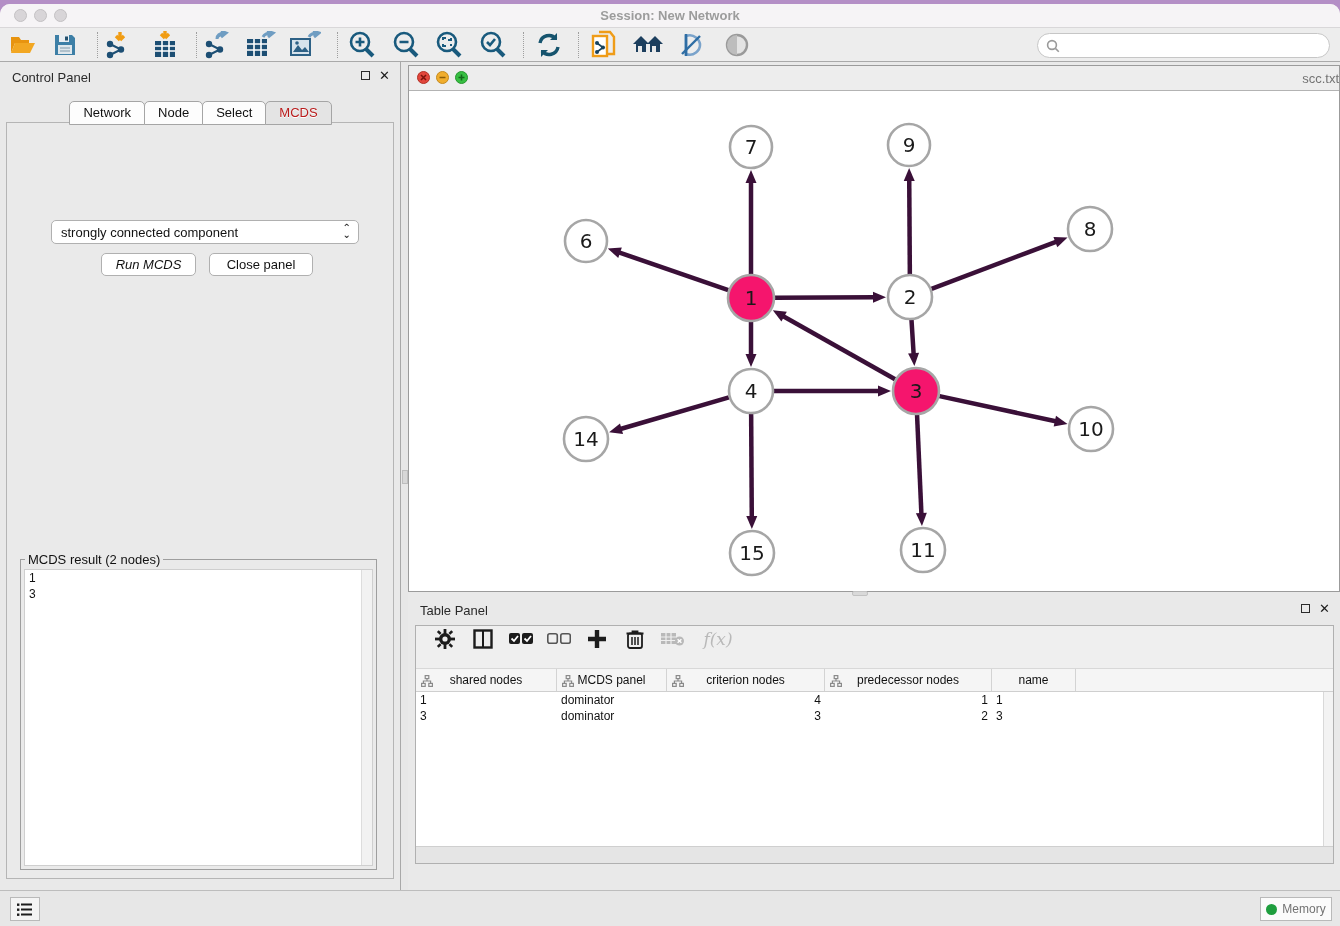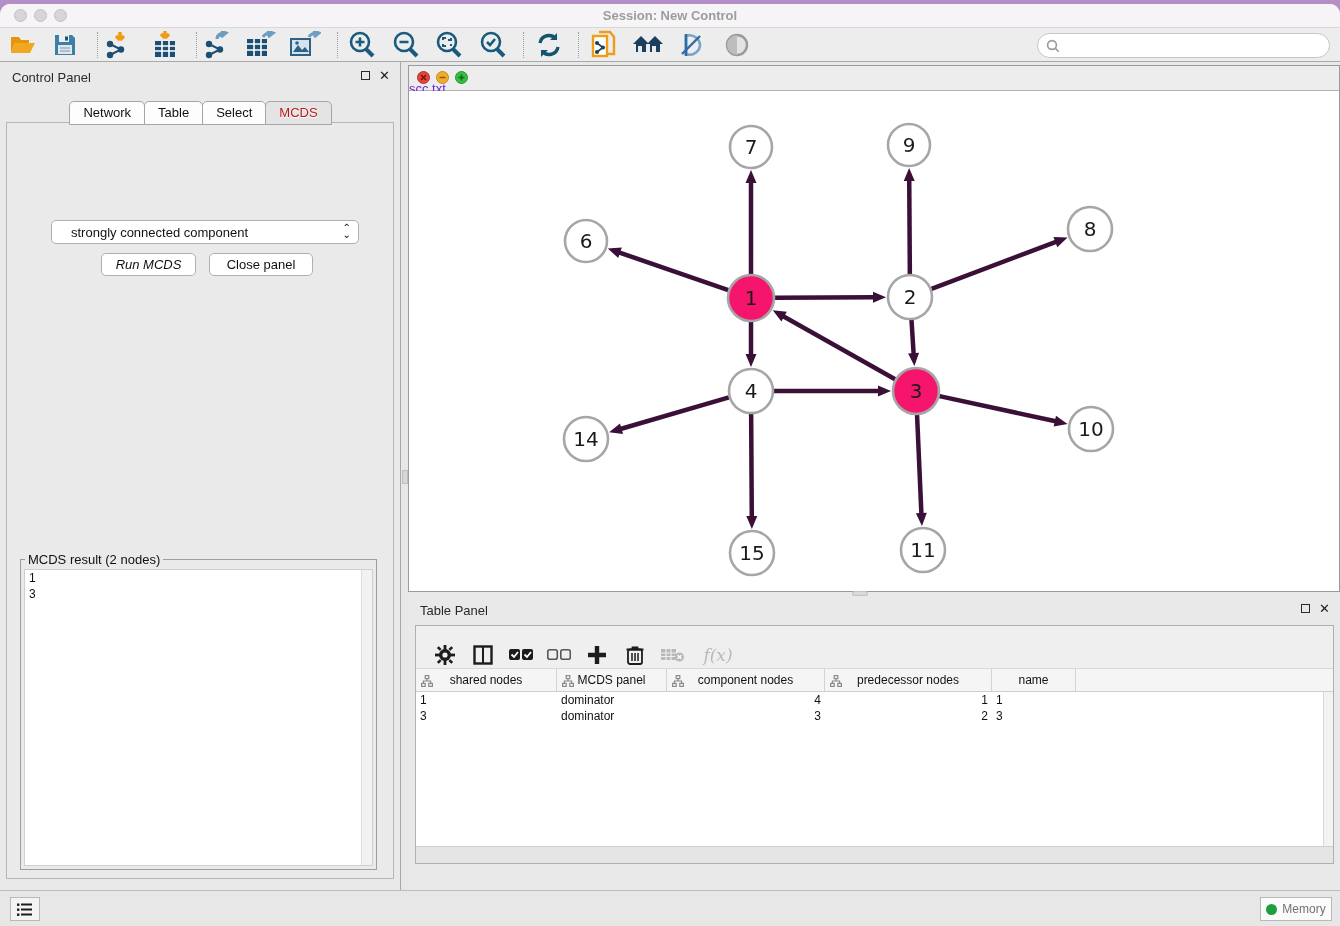--- a/index.html
+++ b/index.html
@@ -38,21 +38,21 @@
   .tab { font-size:13px; padding:3px 13px 4px; background:#fdfdfd; border:1px solid #a5a5a5;
          border-radius:5px 5px 0 0; margin-right:-1px; color:#111; white-space:nowrap; }
   .tab.selected { background:#e4e4e4; color:#b91c1c; text-shadow:0 1px 0 #fff; }
   .cp-tabs { top:39px; }
 
   .cp-content { position:absolute; top:60px; left:6px; right:6px; bottom:3px;
                 border:1px solid #b5b5b5; background:#eaeaea; }
   .opt-label { position:absolute; top:78px; left:0; right:0; text-align:center; font-size:13px; color:#111; }
   .dropdown { position:absolute; top:97px; left:44px; width:308px; height:24px; background:#fff;
               border:1px solid #b0b0b0; border-radius:5px; font-size:13px; color:#111;
-              display:flex; align-items:center; padding-left:19px; }
+              display:flex; align-items:center; padding-left:9px; }
   .dd-chevrons { position:absolute; right:7px; top:2px; display:flex; flex-direction:column; line-height:9px;
                  font-size:10px; color:#333; font-weight:bold; }
   .btn { position:absolute; height:23px; background:#fff; border:1px solid #b0b0b0; border-radius:5px;
          font-size:13px; color:#111; display:flex; align-items:center; justify-content:center; }
   .run-btn { top:130px; left:94px; width:95px;font-style:italic; }
   .closep-btn { top:130px; left:202px; width:104px; }
 
   fieldset.result-box { position:absolute; top:429px; left:13px; right:16px; bottom:8px;
                         border:1px solid #9e9e9e; background:#eaeaea; }
   fieldset.result-box legend { font-size:13px; color:#111; margin-left:4px; padding:0 3px; }
@@ -69,30 +69,30 @@
                    border:1px solid #bdbdbd; }
 
   
   .net-window { position:absolute; top:61px; left:408px; right:0; height:527px; background:#fff;
                 border:1px solid #9b9b9b; }
   .net-titlebar { position:absolute; top:0; left:0; right:0; height:25px; background:#ededed;
                   border-bottom:1px solid #b3b3b3; }
   .net-traffic { position:absolute; top:5px; left:8px; display:flex; gap:6px; }
   .ntl { width:13px; height:13px; border-radius:50%; display:flex; align-items:center;
          justify-content:center; }
-  .net-title { position:absolute; top:5px; left:0; right:0; text-align:left; font-size:13px; color:#6d28d9;margin-top:10px; }
+  .net-title { position:absolute; top:5px; left:0; right:0; text-align:right; font-size:13px; color:#737373; }
   .net-canvas { position:absolute; top:25px; left:0; right:0; bottom:0; background:#fff; }
   .hsplit-handle { position:absolute; top:587px; left:852px; width:16px; height:5px; background:#d9d9d9;
                    border:1px solid #c2c2c2; border-radius:2px; z-index:5; }
 
   
   .table-panel { position:absolute; top:591px; left:408px; right:0; bottom:36px; background:#e9e9e9; }
   .tp-container { position:absolute; top:30px; left:7px; right:6px; height:239px;
                   border:1px solid #b0b0b0; background:#fff; display:flex; flex-direction:column; }
-  .tp-toolbar { height:42px; background:#efefef; display:flex; align-items:flex-end; gap:12px;
+  .tp-toolbar { height:42px; background:#efefef; display:flex; align-items:flex-start; gap:12px;
                 padding-left:16px; flex:none; }
   .tp-tool { width:26px; height:26px; display:flex; align-items:center; justify-content:center; }
   .thead { height:24px; background:#f5f5f5; border-top:1px solid #d8d8d8; border-bottom:1px solid #cfcfcf;
            display:flex; flex:none; }
   .th { font-size:12px; color:#111; border-right:1px solid #d3d3d3; display:flex; align-items:center;
         position:relative; justify-content:center; }
   .th .tree-ic { position:absolute; left:5px; top:6px; }
   .tbody { flex:1; background:#fff; overflow:hidden; position:relative; }
   .trow { display:flex; height:16px; }
   .td { font-size:12px; color:#111; line-height:16px; padding:0 4px; overflow:hidden; white-space:nowrap; }
@@ -117,21 +117,21 @@
 <body>
 
 <div id="app">
 
   <div class="titlebar">
     <div class="traffic">
       <span class="tl-dot"></span>
       <span class="tl-dot"></span>
       <span class="tl-dot"></span>
     </div>
-    <div class="win-title">Session: New Control</div>
+    <div class="win-title">Session: New Network</div>
   </div>
 
   <div class="toolbar">
     <div class="tb-icon" style="left:6px">
       <svg width="28" height="24" viewBox="0 0 28 24">
           <path d="M2 4h8l2 3h8v3H6l-4 10z" fill="#e8940f"></path>
           <path d="M6 10h20l-5 10H2z" fill="#f2a722"></path>
         </svg>
     </div>
     <div class="tb-icon" style="left:48px">
@@ -266,21 +266,21 @@
   </div>
 
   <div class="control-panel">
     <div class="panel-title">Control Panel</div>
     <div class="panel-btns">
       <span class="float-box"></span>
       <span class="close-x">✕</span>
     </div>
     <div class="tabs-row cp-tabs" id="cp-tabs">
         <div class="tab">Network</div>
-        <div class="tab">Table</div>
+        <div class="tab">Node</div>
         <div class="tab">Select</div>
         <div class="tab selected">MCDS</div>
       </div>
     <div class="cp-content">
       <div class="dropdown">
         <span>strongly connected component</span>
         <span class="dd-chevrons">
             <span>⌃</span>
             <span style="margin-top:-2px">⌄</span>
           </span>
@@ -475,21 +475,21 @@
           </div>
           <div class="th" style="width: 158px;">
             <svg class="tree-ic" width="12" height="12" viewBox="0 0 12 12">
               <g fill="none" stroke="#8a8a8a" stroke-width="1.2">
                 <rect x="4.2" y="0.6" width="3.6" height="3"></rect>
                 <rect x="0.6" y="8.4" width="3.6" height="3"></rect>
                 <rect x="7.8" y="8.4" width="3.6" height="3"></rect>
                 <path d="M6 3.6v2.4M2.4 8.4V6h7.2v2.4"></path>
               </g>
             </svg>
-            <span>component nodes</span>
+            <span>criterion nodes</span>
           </div>
           <div class="th" style="width: 167px;">
             <svg class="tree-ic" width="12" height="12" viewBox="0 0 12 12">
               <g fill="none" stroke="#8a8a8a" stroke-width="1.2">
                 <rect x="4.2" y="0.6" width="3.6" height="3"></rect>
                 <rect x="0.6" y="8.4" width="3.6" height="3"></rect>
                 <rect x="7.8" y="8.4" width="3.6" height="3"></rect>
                 <path d="M6 3.6v2.4M2.4 8.4V6h7.2v2.4"></path>
               </g>
             </svg>

